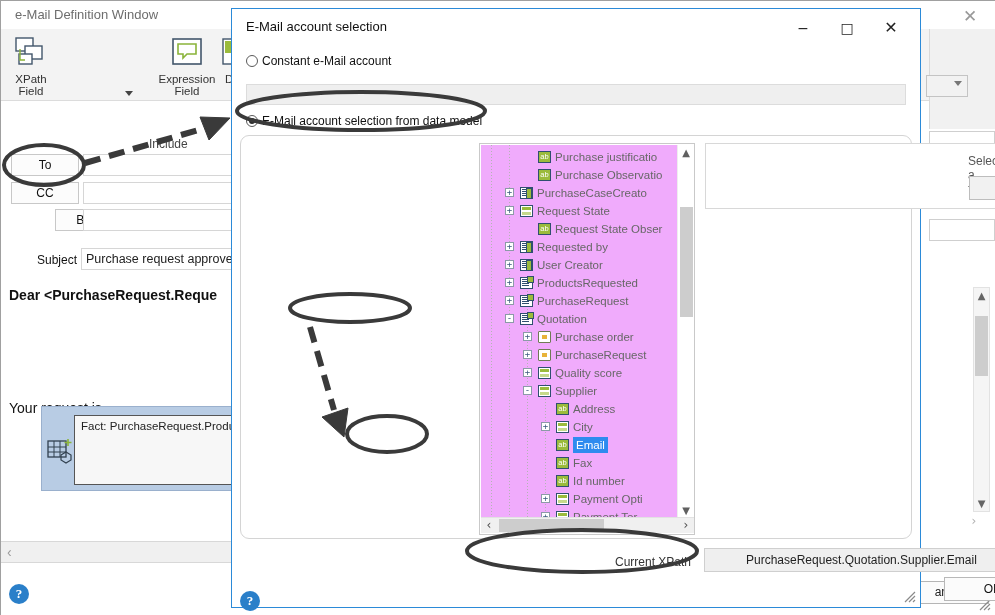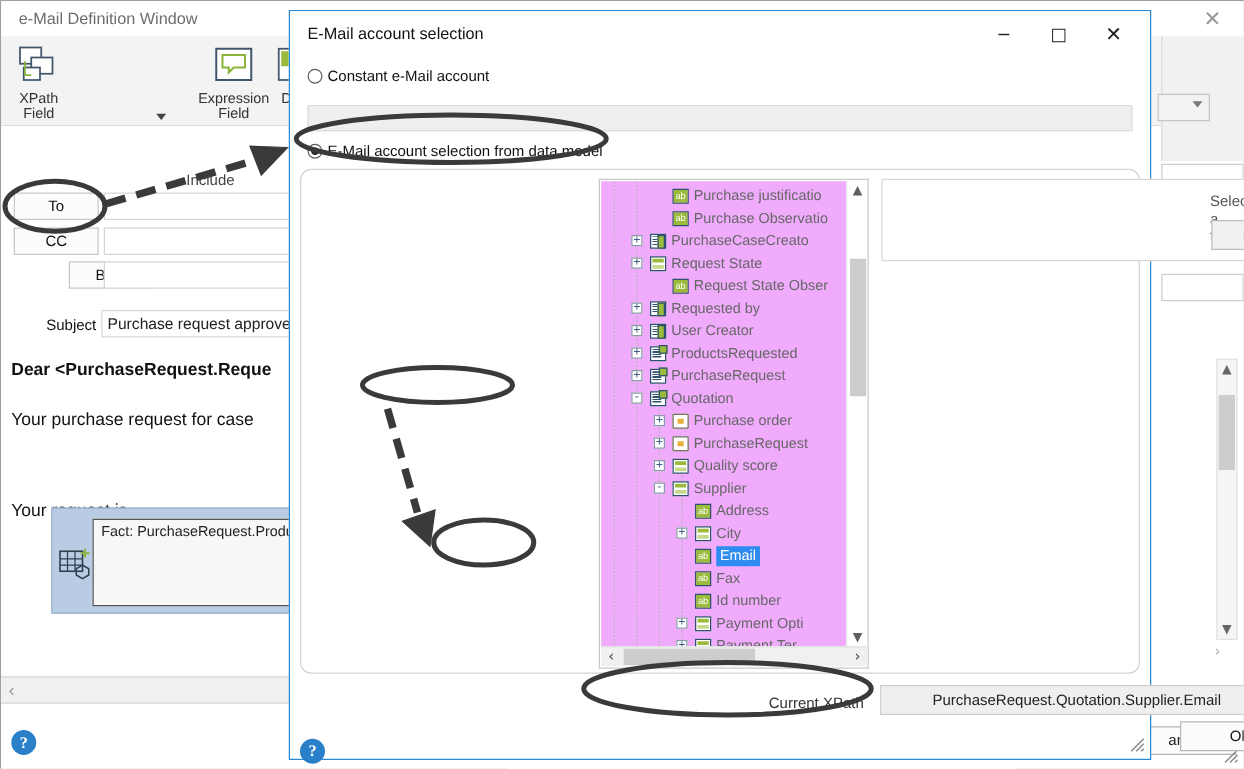--- a/index.html
+++ b/index.html
@@ -339,21 +339,20 @@
     <div class="bg-field-btn" style="left:10px; top:108px;margin-left:44px;">BCC</div>
 
     <div class="bg-input" style="left:82px; top:53px; width:662px;"></div>
     <div class="bg-input" style="left:82px; top:81px; width:662px;"></div>
     <div class="bg-input" style="left:82px; top:108px; width:662px;"></div>
 
     <div id="subject-label">Subject</div>
     <div class="bg-input" style="left:80px; top:147px; width:664px; line-height:20px; padding-left:4px; font-size:12.5px;">Purchase request approved</div>
 
     <div class="body-line" style="left:8px; top:186px;font-weight:bold;">Dear &lt;PurchaseRequest.Reque</div>
-    <div class="body-line" style="left:8px; top:226px;">Your purchase request for case</div>
     <div class="body-line" style="left:8px; top:265px;margin-top:34px;">Your request is</div>
 
     <div id="grid-widget">
       <div class="gicon">
         <svg width="30" height="30" viewBox="0 0 30 30">
           <rect x="2" y="6" width="18" height="16" fill="none" stroke="#31404f" stroke-width="1.3"></rect>
           <path d="M8 6 v16 M14 6 v16 M2 12 h18 M2 17 h18" stroke="#31404f" stroke-width="1"></path>
           <path d="M22 4 v7 M18.5 7.5 h7" stroke="#8bb43a" stroke-width="1.6"></path>
           <path d="M15 20 l5-3 5 3 v5 l-5 3 -5-3 z" fill="none" stroke="#31404f" stroke-width="1.2"></path>
         </svg>

